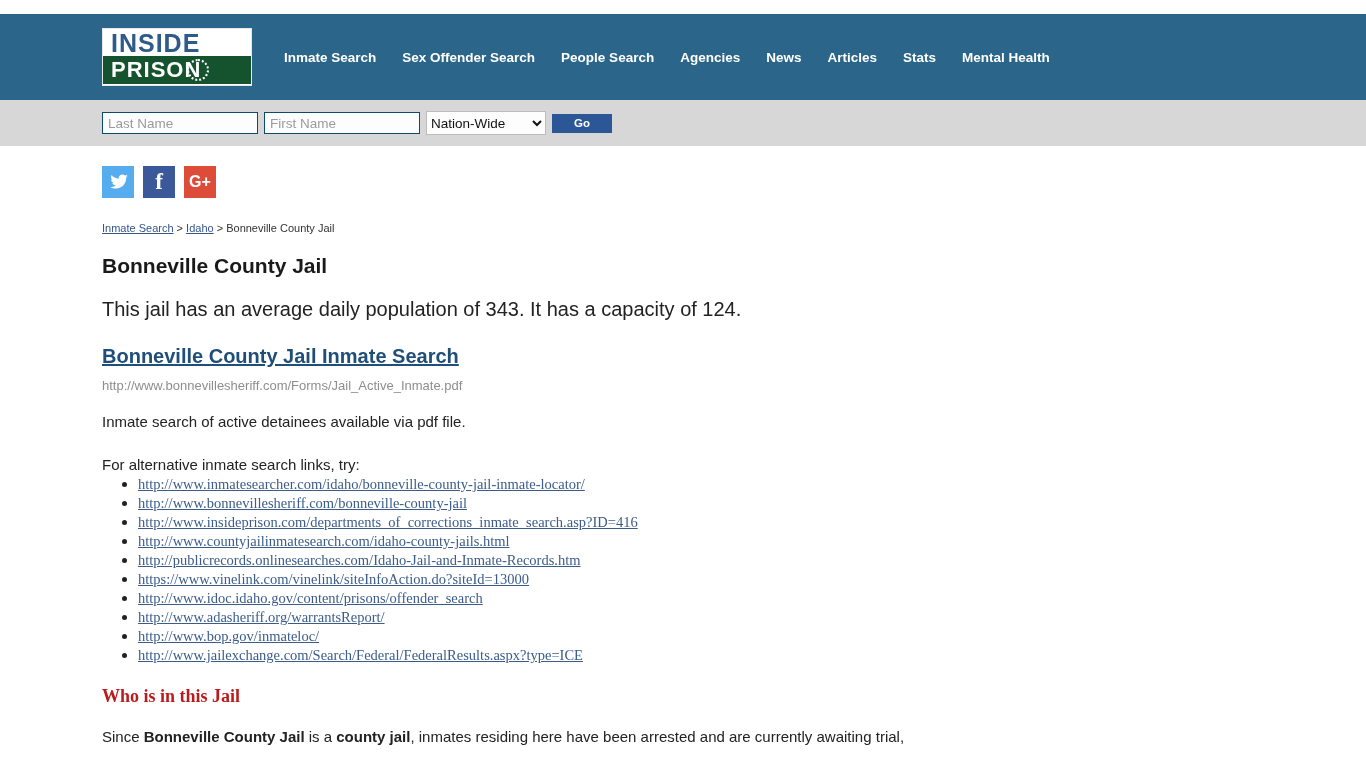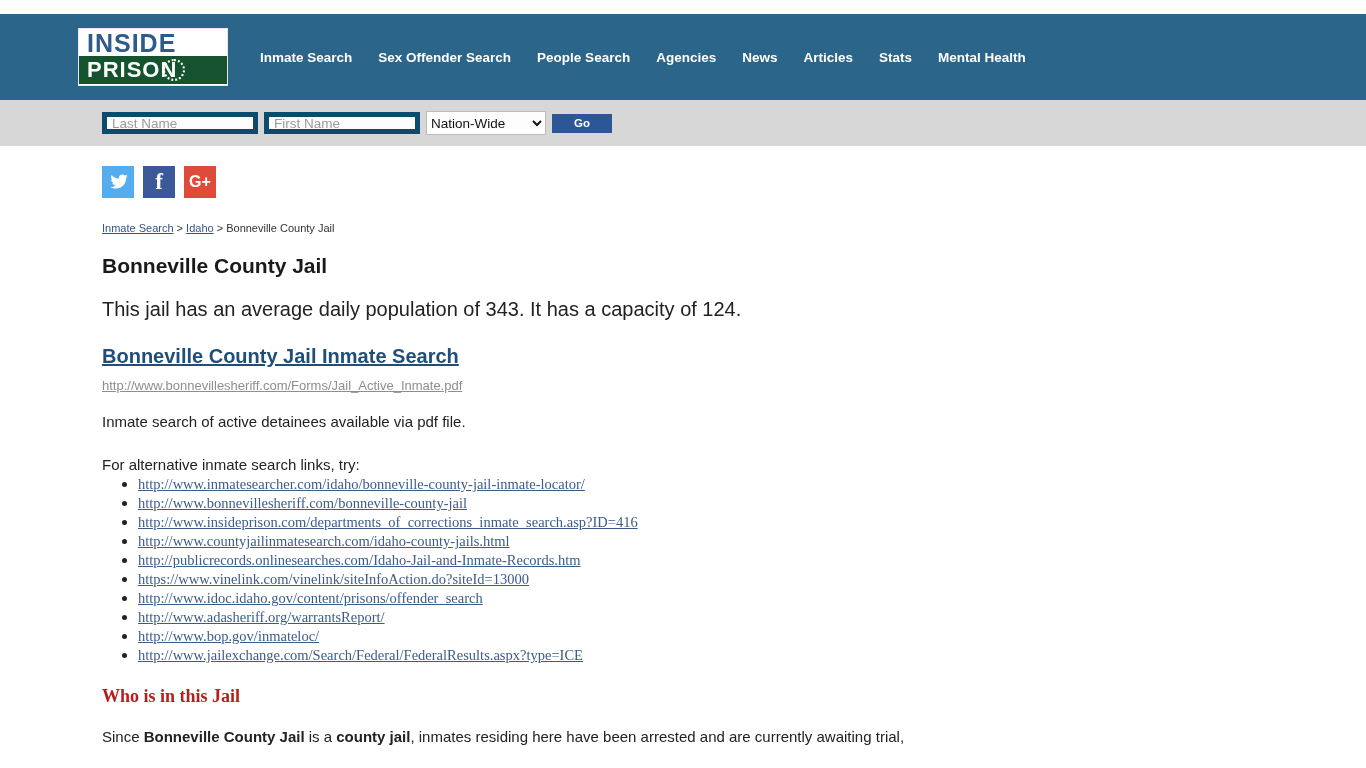--- a/index.html
+++ b/index.html
@@ -11,21 +11,21 @@
     overflow: hidden;
   }
 
   
   .topstrip { height: 14px; background: #ffffff; }
   .header {
     height: 86px;
     background: #2b6589;
     display: flex;
     align-items: center;
-    padding-left: 78px;
+    padding-left: 102px;
   }
   .logo {
     width: 150px;
     height: 58px;
     background: #ffffff;
     border: 1px solid #e8e8e8;
     display: flex;
     flex-direction: column;
     justify-content: center;
     flex: 0 0 auto;
@@ -77,21 +77,21 @@
   .searchbar {
     height: 46px;
     background: #d7d7d7;
     display: flex;
     align-items: center;
     padding-left: 102px;
     gap: 6px;
   }
   .searchbar input[type=text] {
     width: 156px; height: 22px;
-    border: 5px solid #0c4a6e;
+    border: 1px solid #0c4a6e;
     background: #fdfdfd;
     font-size: 13.5px;
     padding: 0 5px;
     color: #333;
     font-family: "Liberation Sans", sans-serif;
   }
   .searchbar input::placeholder { color: #9b9b9b; }
   .searchbar select {
     width: 120px; height: 24px;
     font-size: 13.5px;
@@ -136,21 +136,21 @@
   p.lead { font-size: 20px; color: #222; margin: 0 0 24px 0; }
 
   a.bigsearch {
     display: inline-block;
     font-size: 20px;
     font-weight: bold;
     color: #1f4e79;
     text-decoration: underline;
     margin-bottom: 10px;
   }
-  .url-note { font-size: 13px; color: #8e8e8e; margin: 0 0 20px 0; text-decoration: underline; }
+  .url-note { font-size: 13px; color: #8e8e8e; margin: 0 0 20px 0; }
   p.desc { font-size: 15px; color: #222; margin: 0 0 26px 0; }
   p.alt-intro { font-size: 15px; color: #222; margin: 0 0 2px 0; }
 
   ul.links { margin: 0 0 22px 0; padding-left: 36px; }
   ul.links li { margin-bottom: 1px; font-family: Liberation Serif, serif; }
   ul.links li::marker { color: #222; }
   ul.links a {
     font-size: 14.5px;
     color: #3b5c8a;
     text-decoration: underline;

